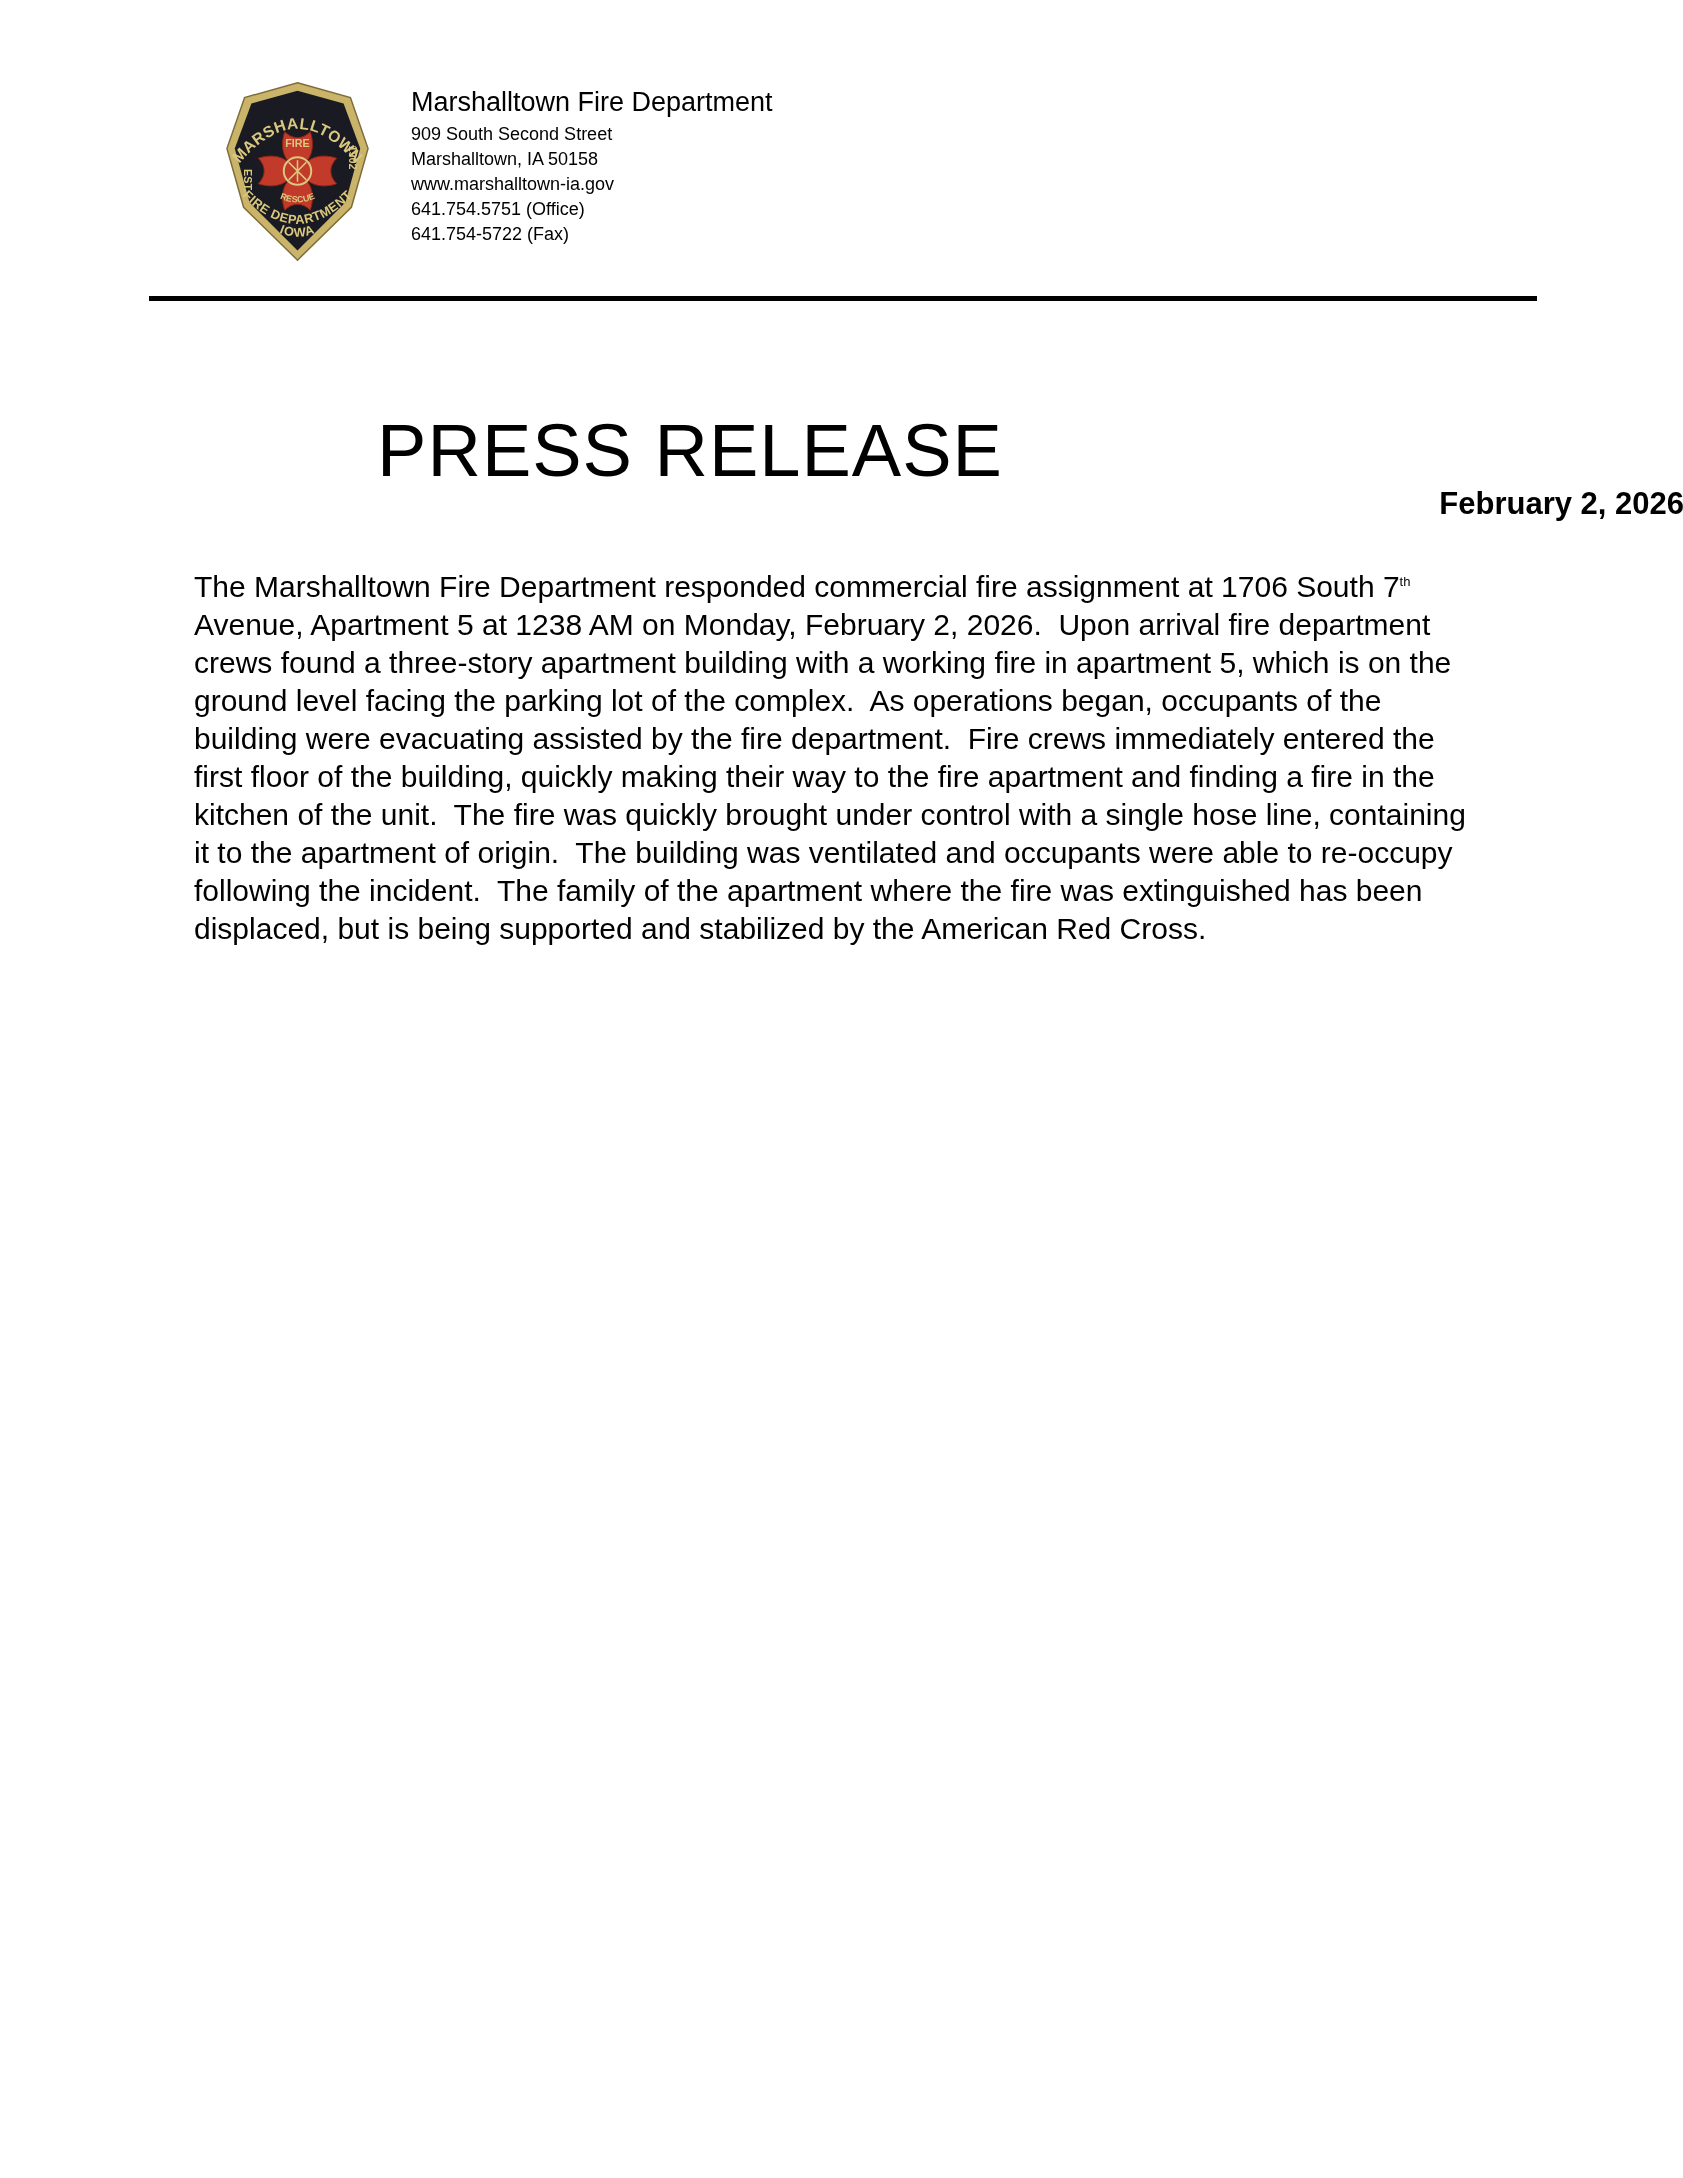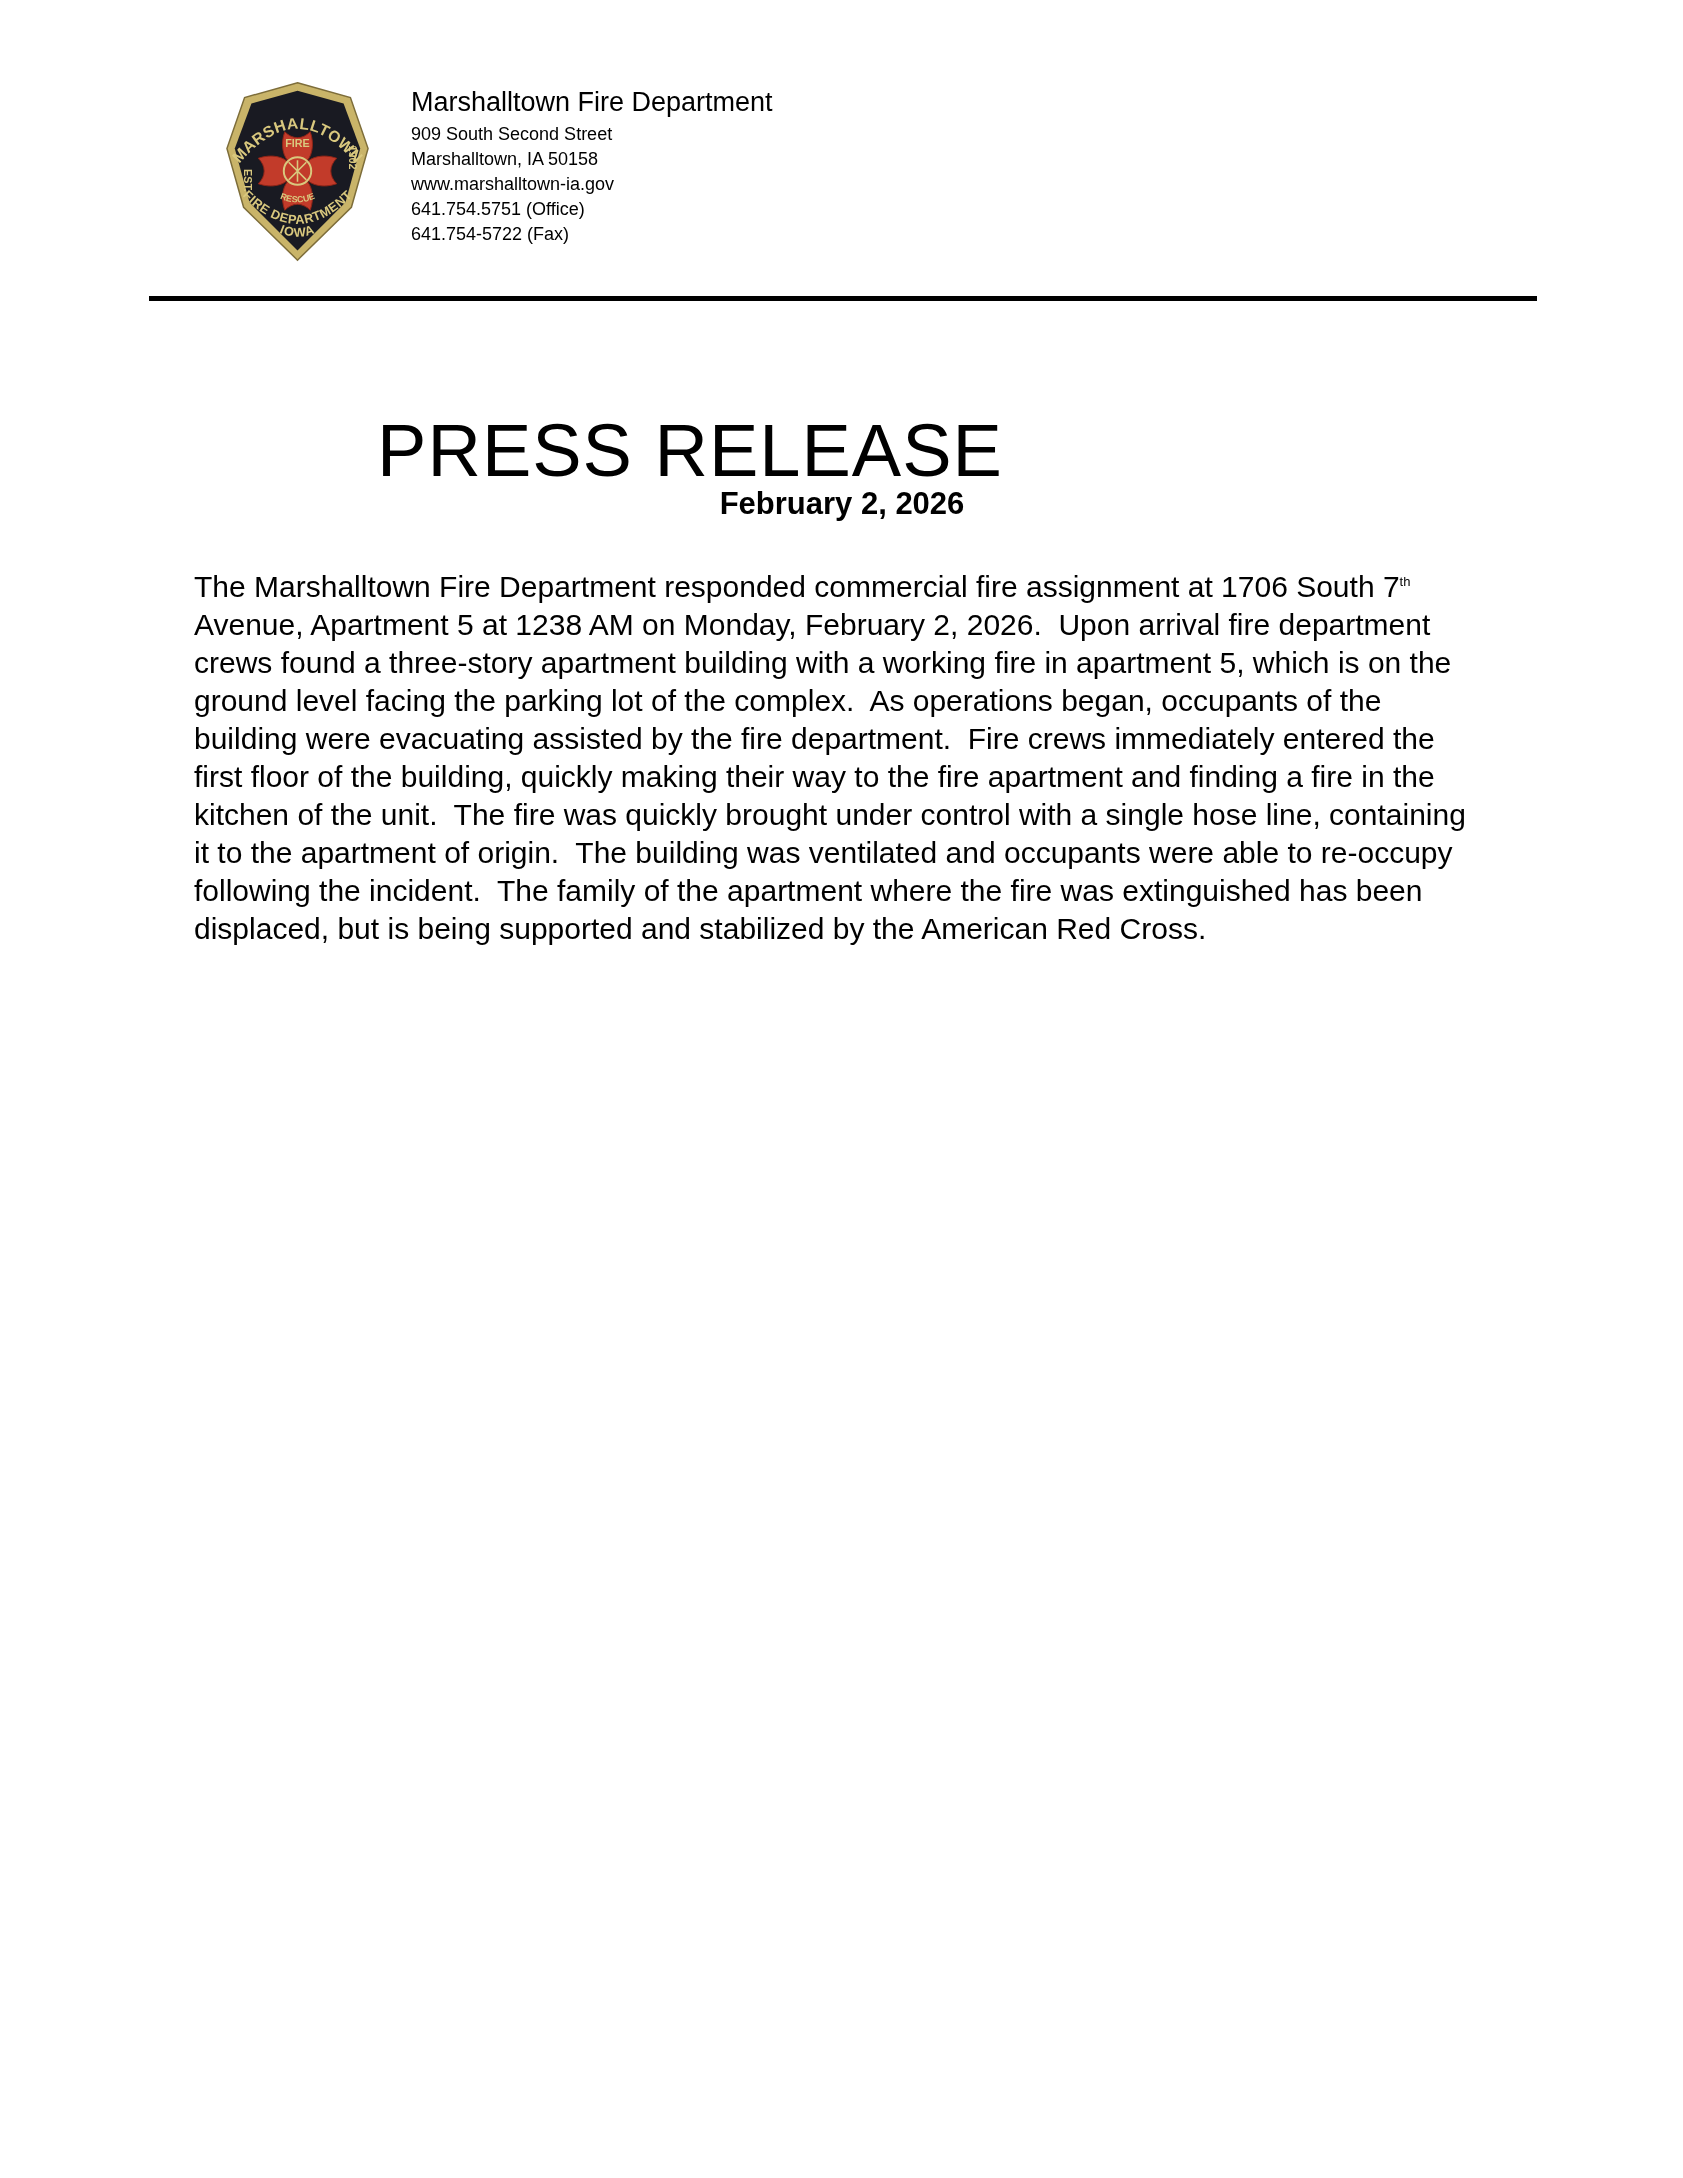--- a/index.html
+++ b/index.html
@@ -49,21 +49,21 @@
     font-size: 74px;
     font-weight: 400;
     line-height: 86px;
     letter-spacing: 1px;
     white-space: nowrap;
   }
   .release-date {
     position: absolute;
     top: 486px; left: 0;
     width: 1684px;
-    text-align: center;
+    text-align: right;
     font-size: 31px;
     font-weight: bold;
     line-height: 36px;
   }
   .body-text {
     position: absolute;
     top: 568px; left: 194px;
     width: 1289px;
     font-size: 30px;
     line-height: 38px;

